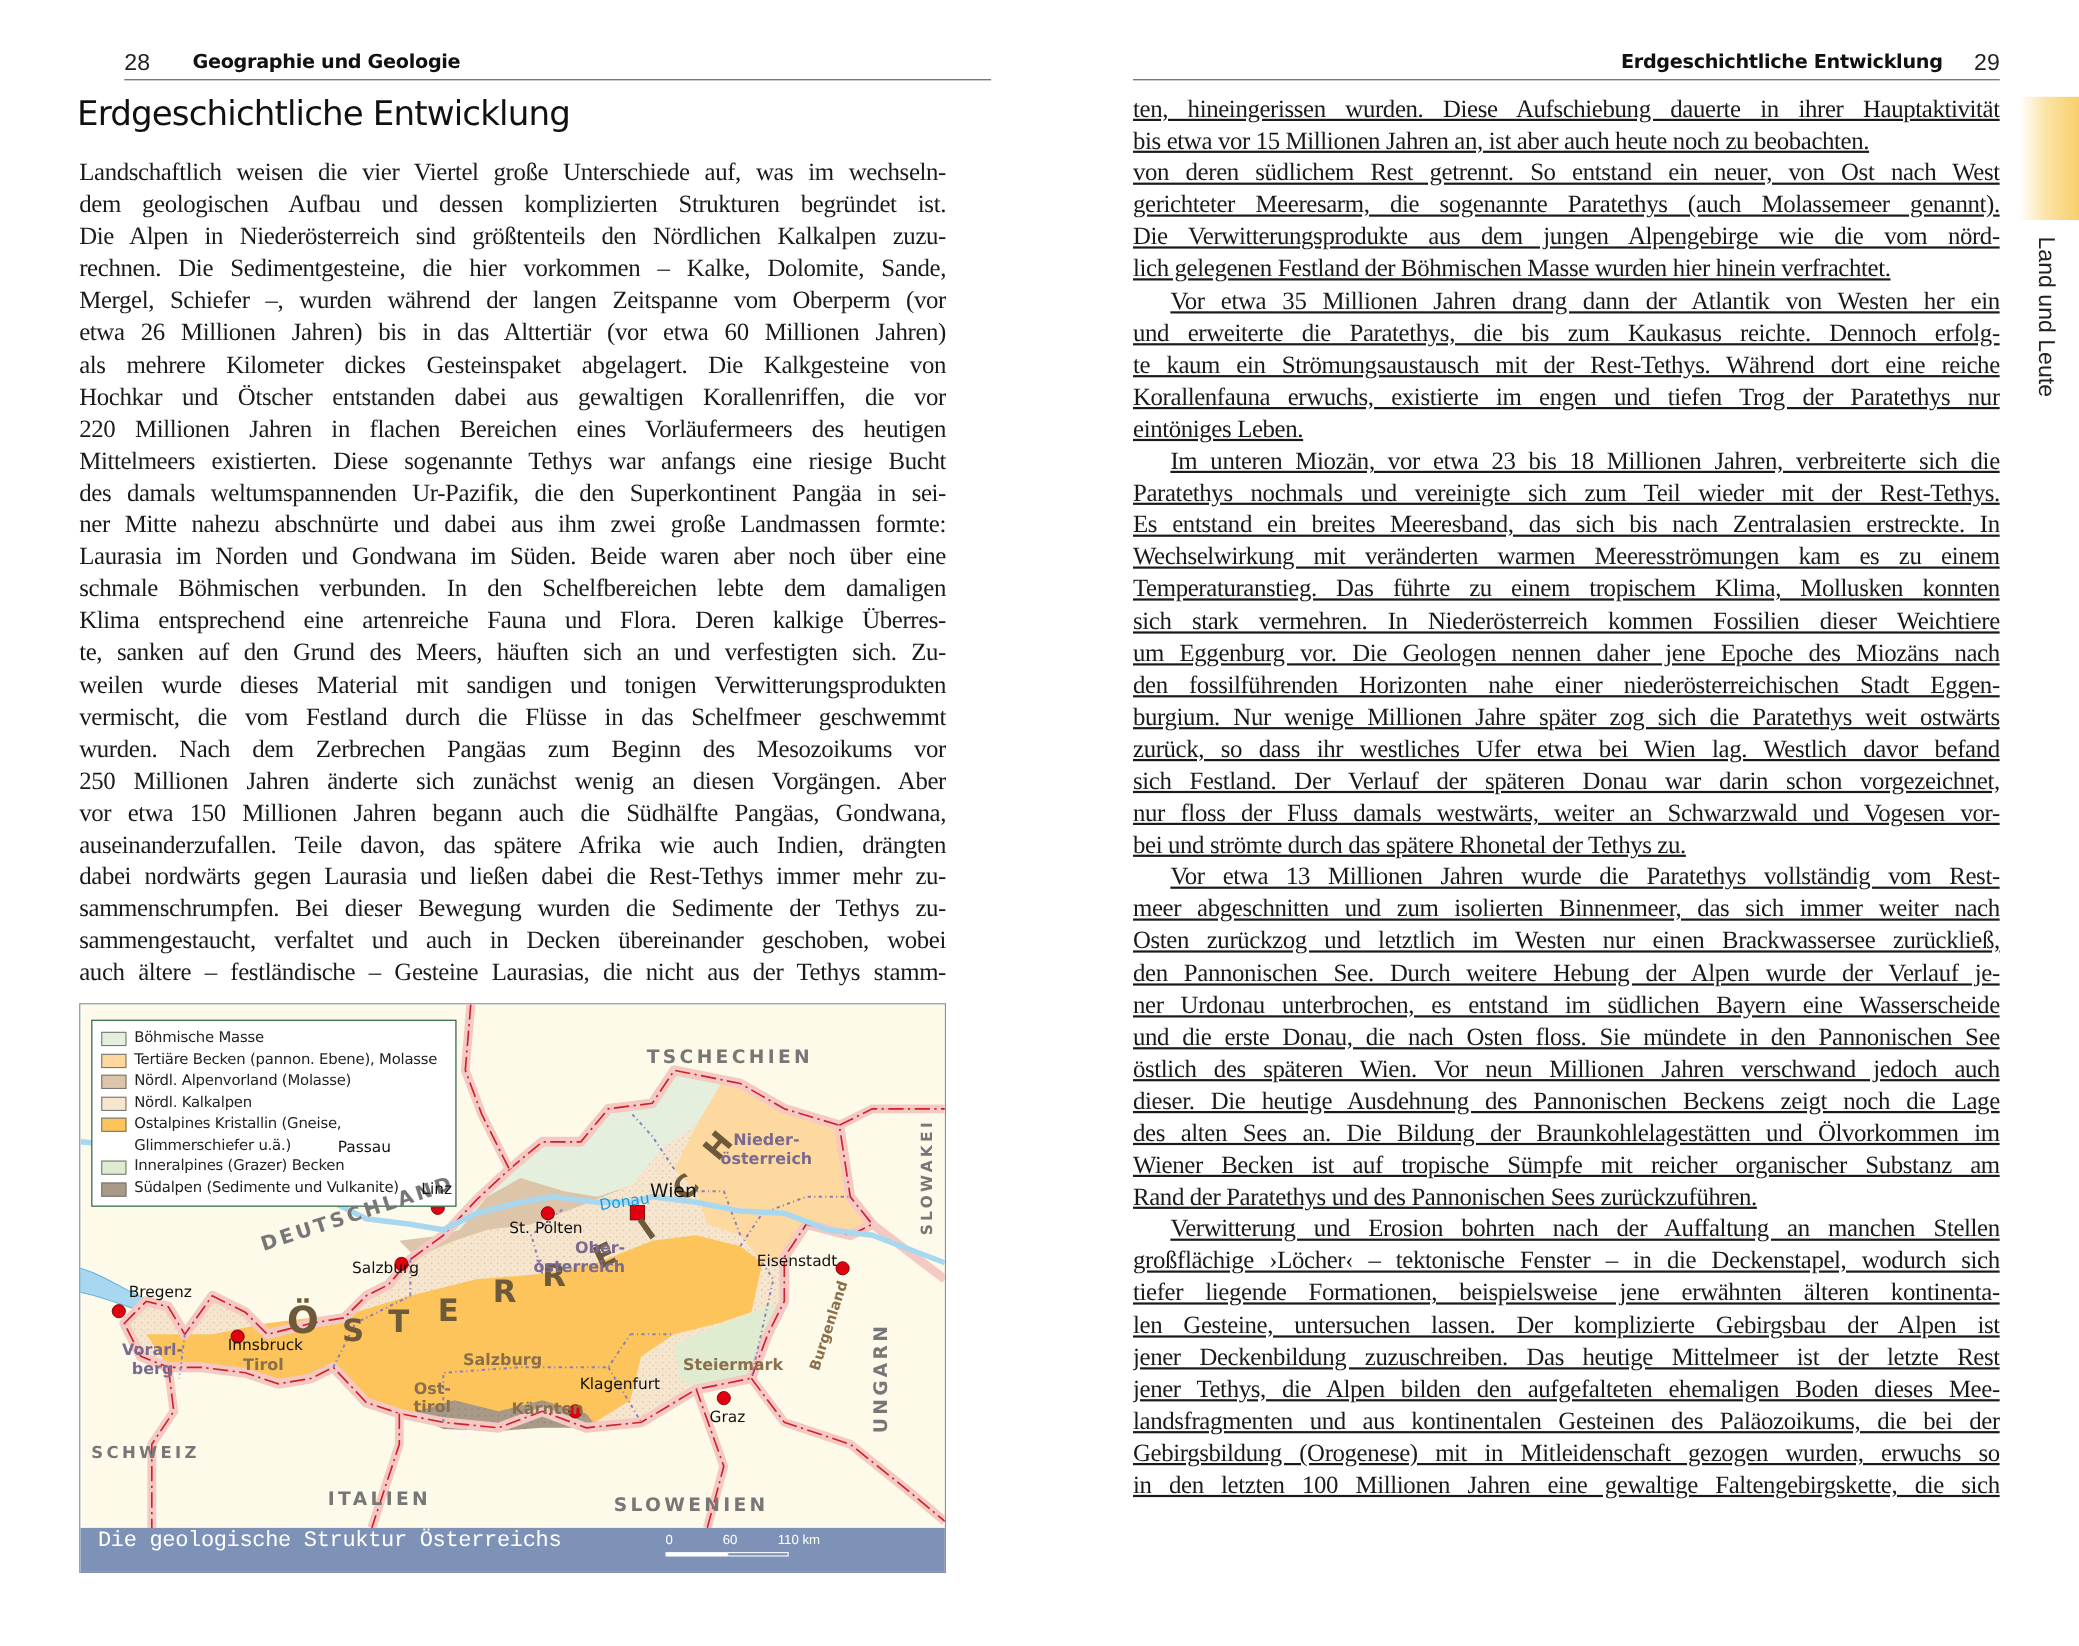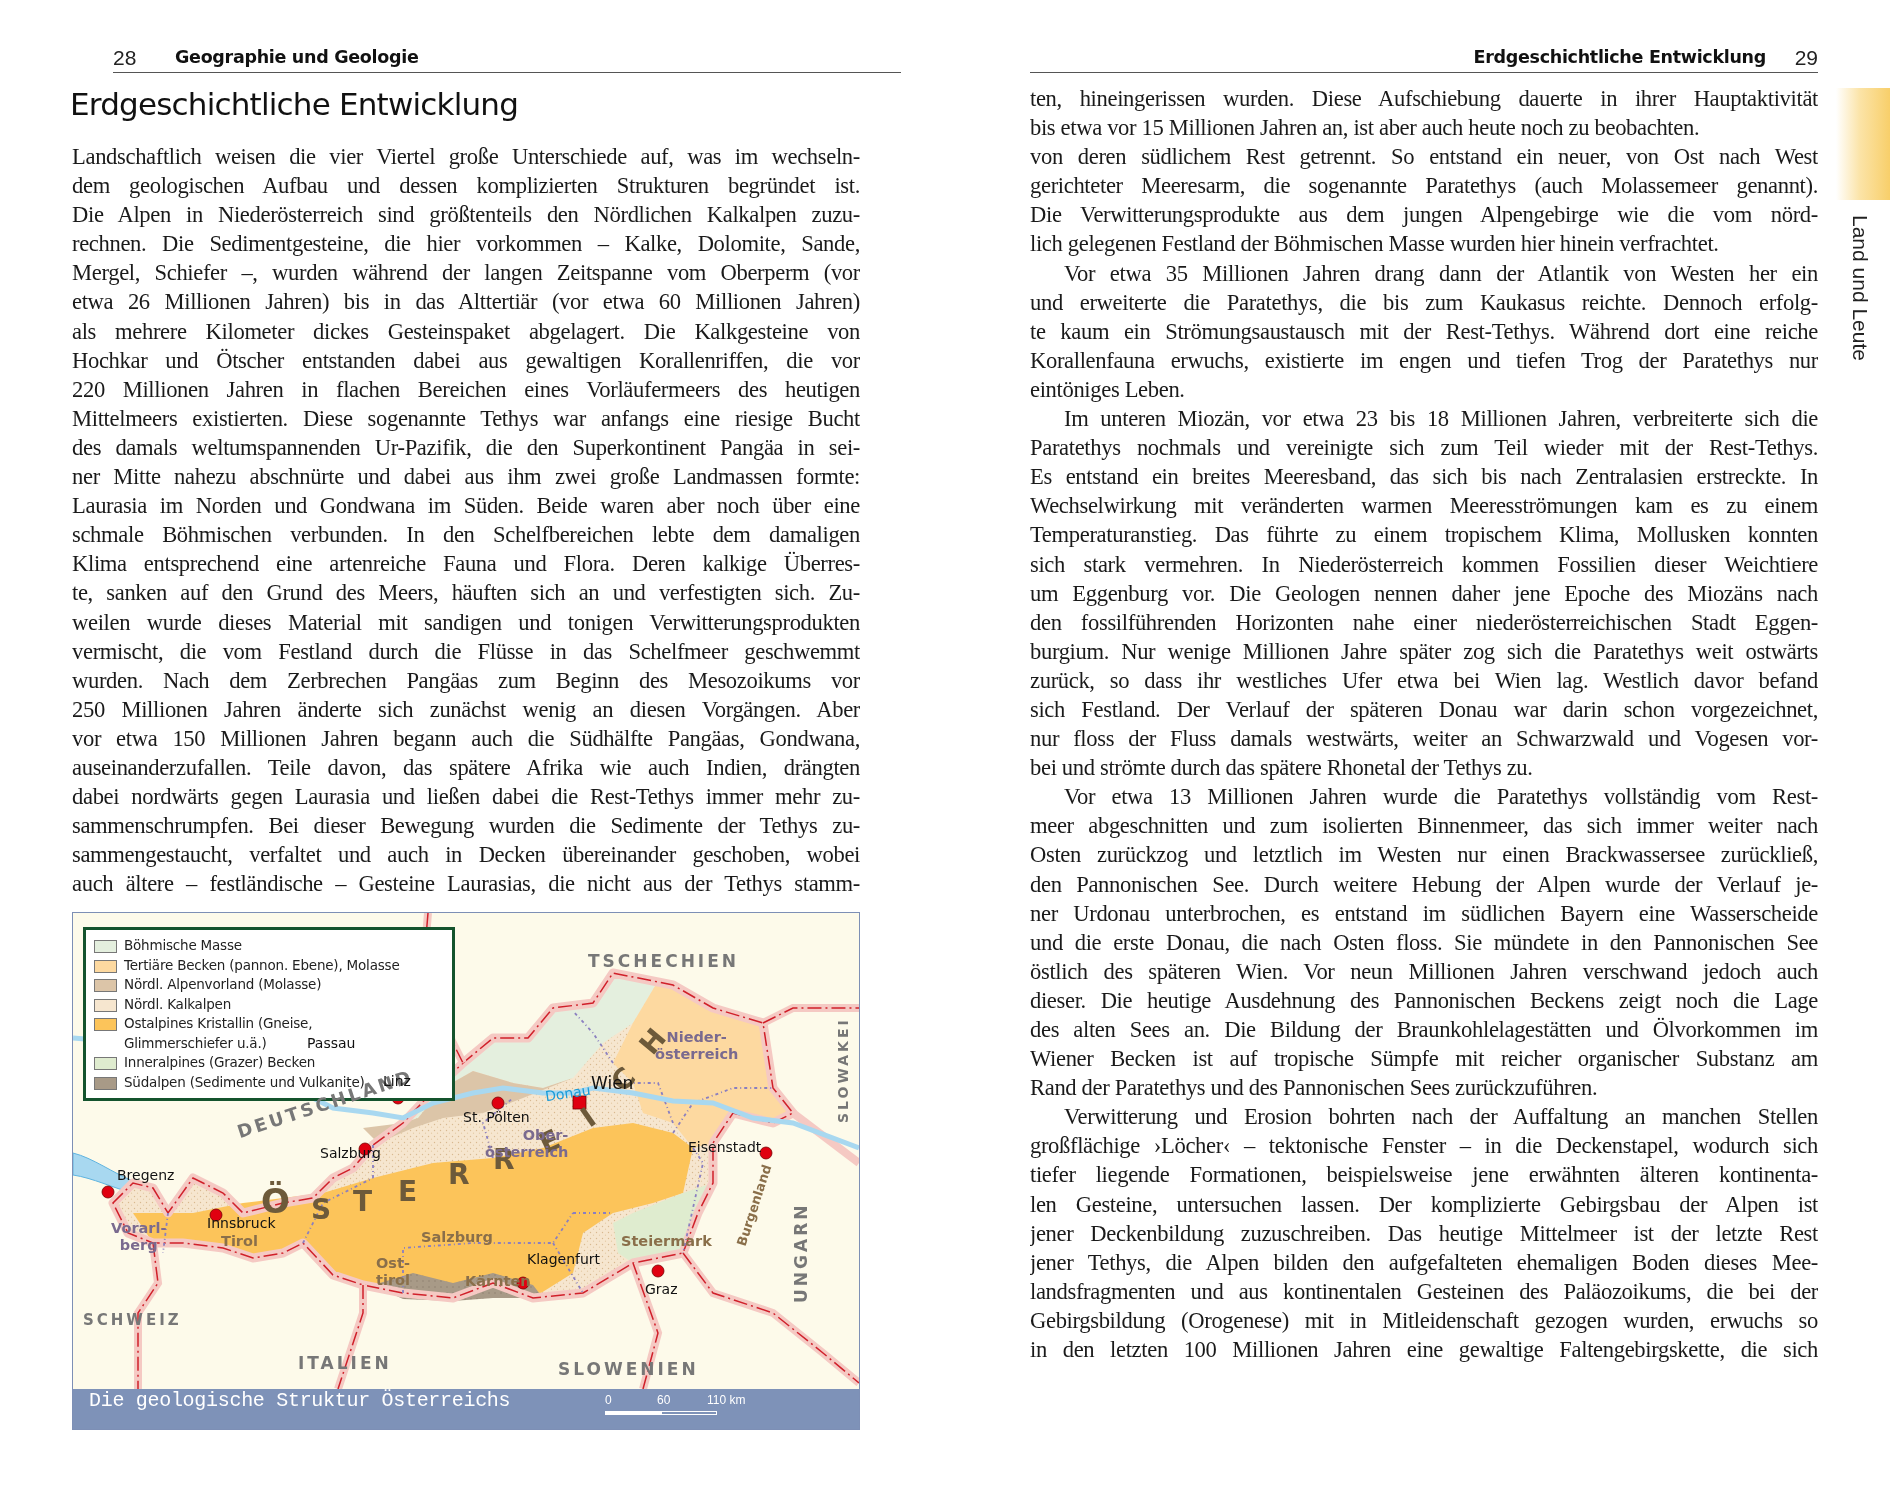--- a/index.html
+++ b/index.html
@@ -12,29 +12,29 @@
   #rh-left .ttl{left:62px;}
   #rh-right{left:1030px;width:788px;}
   #rh-right .num{right:0;}
   #rh-right .ttl{right:52px;}
   .chapter-title{position:absolute;left:70px;top:86px;font-family:"DejaVu Sans",sans-serif;font-size:31px;font-weight:normal;letter-spacing:-0.8px;color:#111;margin:0;}
   .body-col{position:absolute;width:788px;font-size:22.6px;line-height:29.1px;text-align:justify;letter-spacing:-0.35px;}
   .body-col .ln{display:block;height:29.1px;white-space:nowrap;text-align:justify;text-align-last:justify;overflow:hidden;}
   .body-col .ln.last{text-align-last:left;}
   .body-col .ln.indent{padding-left:34px;}
   #left-body{left:72px;top:142px;}
-  #right-body{left:1030px;top:84px;}
+  #right-body{left:1030px;top:84px;text-decoration:underline;}
   
   #thumb-tab{position:absolute;left:1836px;top:88px;width:54px;height:112px;background:linear-gradient(to right,#fff 0%,#fbe3a6 45%,#f8cf6a 100%);}
   #thumb-label{position:absolute;left:1840px;top:215px;width:46px;height:170px;}
   #thumb-label span{position:absolute;left:8px;top:0;writing-mode:vertical-rl;font-family:"Liberation Sans",sans-serif;font-size:21px;color:#222;}
   
   #map{position:absolute;left:72px;top:912px;width:786px;height:516px;border:1.5px solid #7d8fb5;background:#fdfaea;overflow:hidden;}
   #map svg{position:absolute;left:0;top:0;}
-  #legend{position:absolute;left:10px;top:14px;width:372px;background:#fff;border:3px solid #14532d;padding:6px 0 6px 8px;font-family:"DejaVu Sans",sans-serif;font-size:13.5px;color:#222;line-height:19.5px;box-sizing:border-box;}
+  #legend{position:absolute;left:10px;top:14px;width:332px;background:#fff;border:1px solid #14532d;padding:6px 0 6px 8px;font-family:"DejaVu Sans",sans-serif;font-size:13.5px;color:#222;line-height:19.5px;box-sizing:border-box;}
   #legend .it{display:flex;align-items:flex-start;}
   #legend .sw{flex:none;width:21px;height:11px;border:1px solid #777;margin:4px 7px 0 0;}
   #legend .lbl{letter-spacing:-0.2px;}
   #caption{position:absolute;left:0;bottom:0;width:100%;height:40px;background:#7e92b8;}
   #caption .cap{position:absolute;left:16px;top:0;font-family:Liberation Mono, monospace;color:#fff;font-size:20px;letter-spacing:-0.3px;}
   #scalebar{position:absolute;left:532px;top:4px;width:180px;height:30px;font-family:"Liberation Sans",sans-serif;color:#fff;font-size:12px;}
   #scalebar .t{position:absolute;top:0;}
   #scalebar .bar{position:absolute;left:0;top:18px;height:4px;background:#fff;}
   #scalebar .bar2{position:absolute;left:56px;top:18px;height:4px;width:56px;border:1px solid #fff;box-sizing:border-box;background:#7e92b8;}
   .mlabel{position:absolute;font-family:"DejaVu Sans",sans-serif;white-space:nowrap;}

